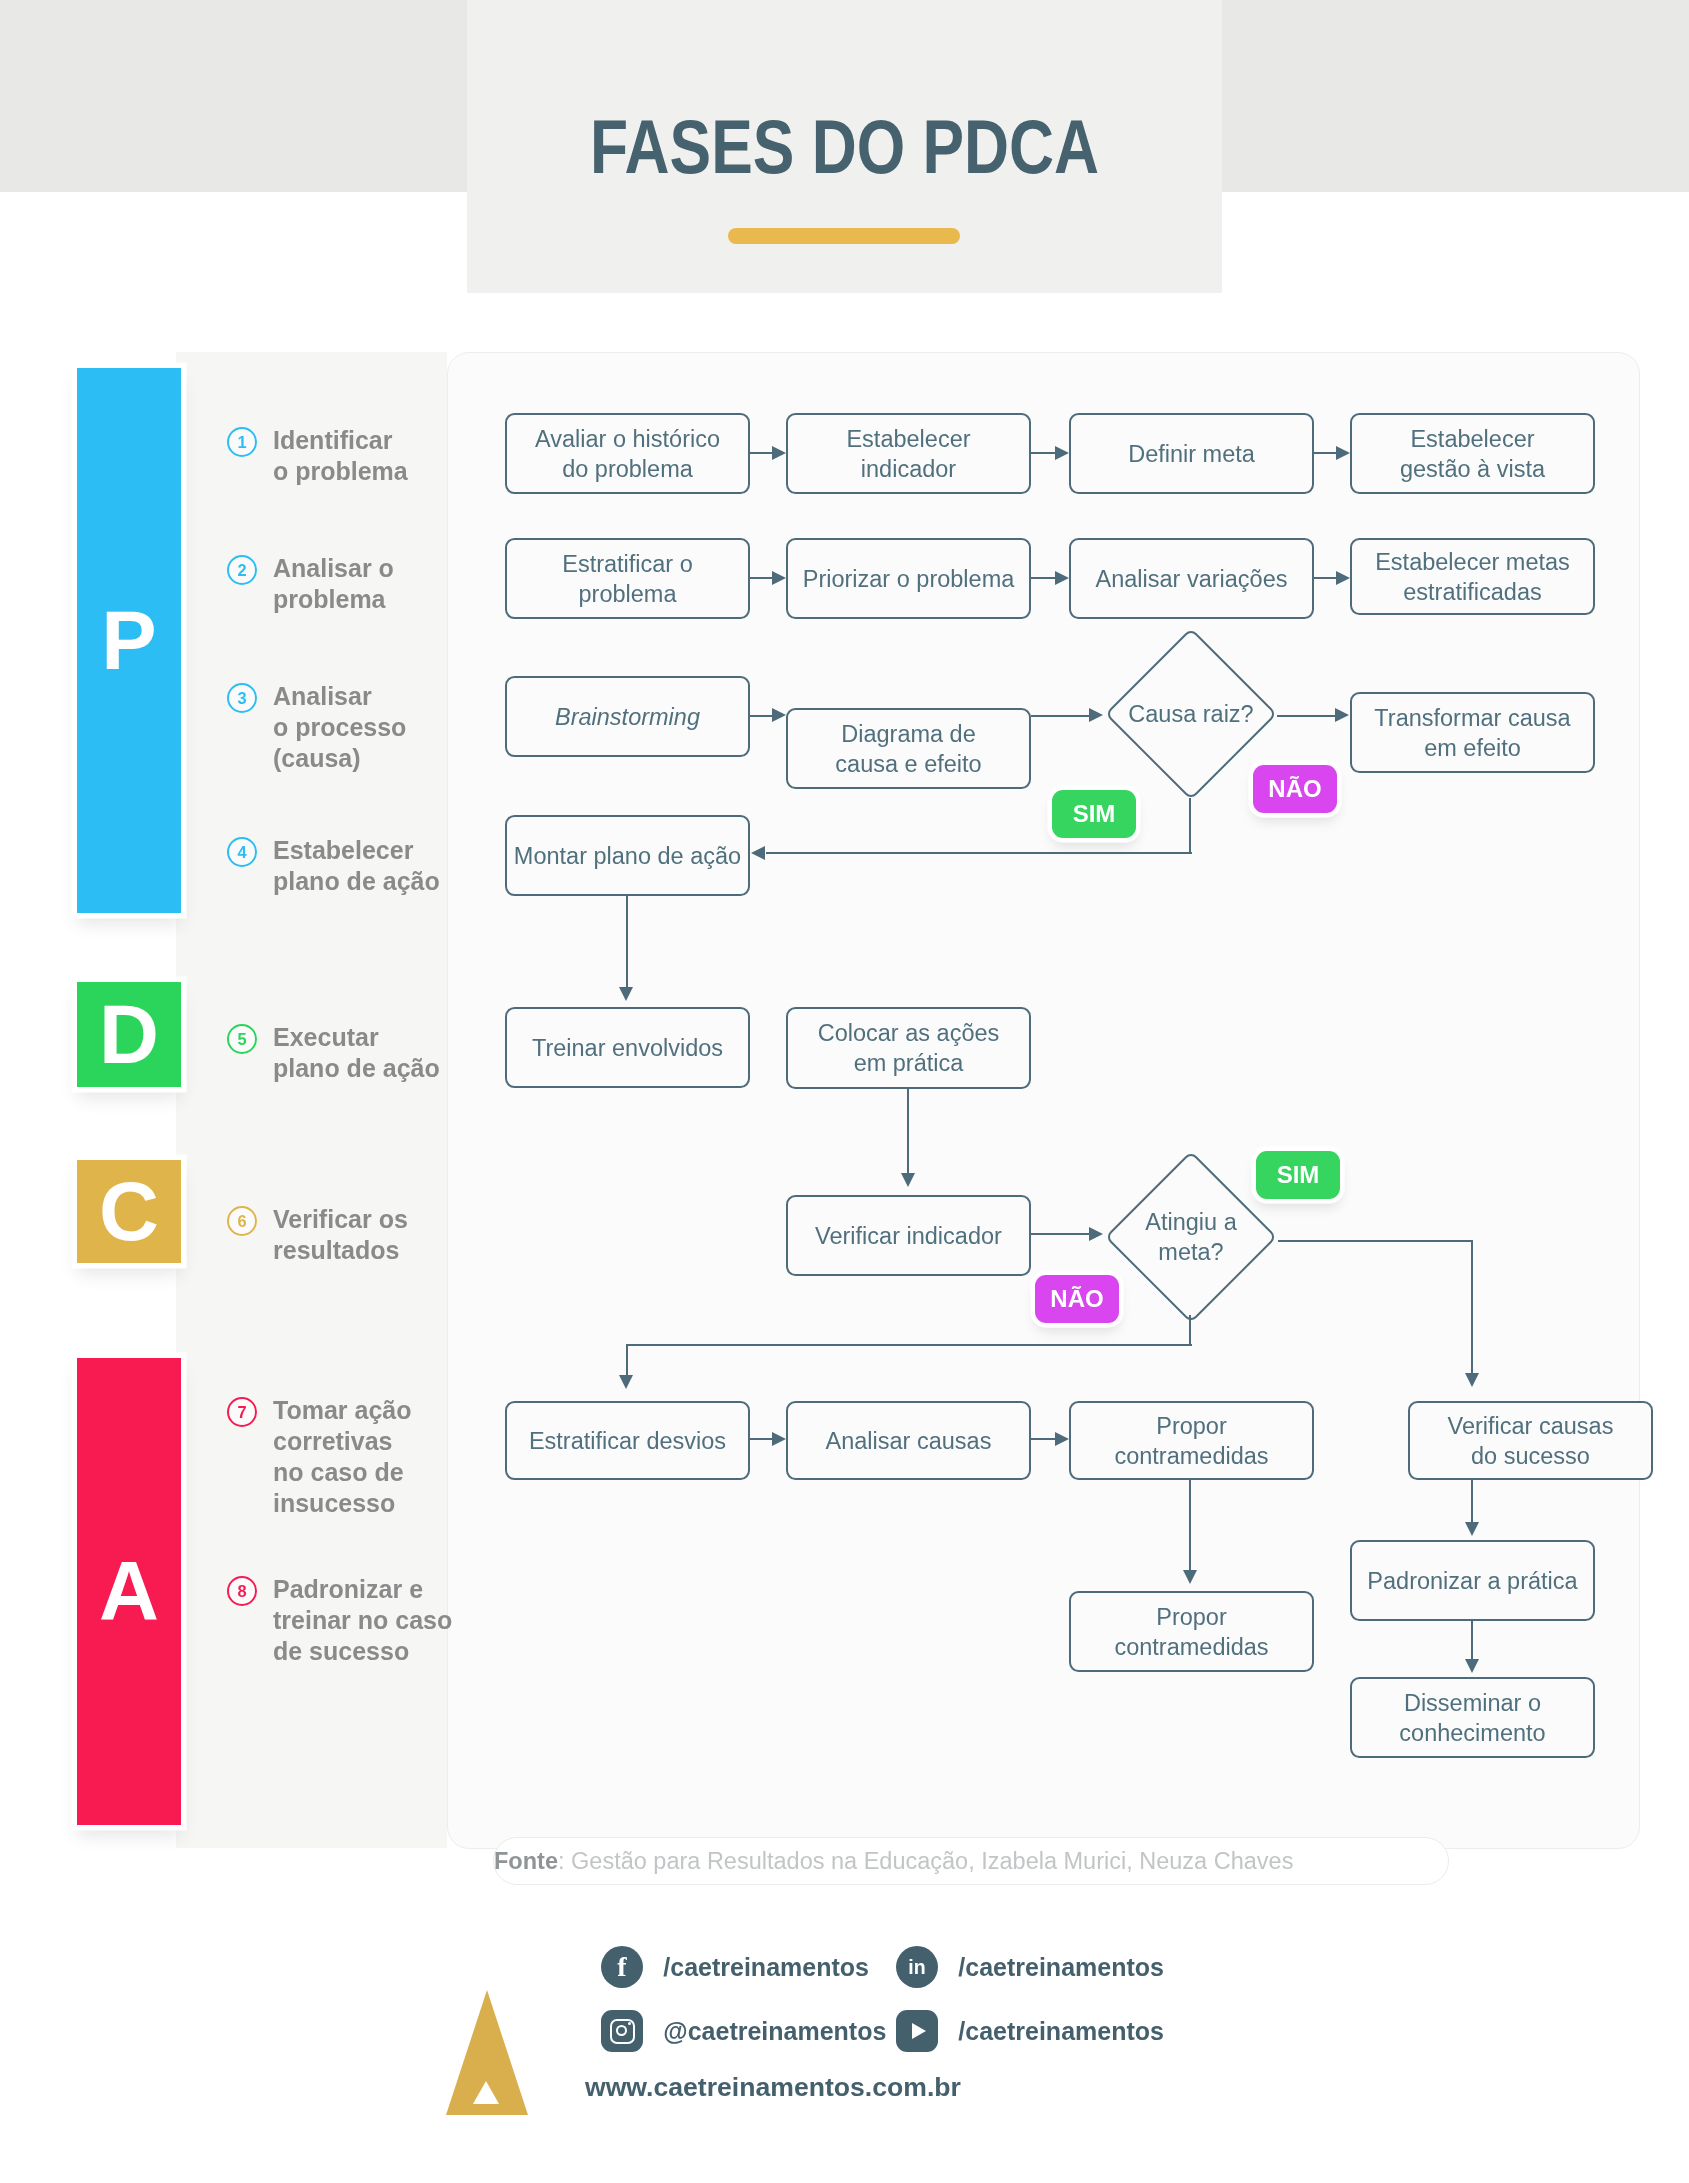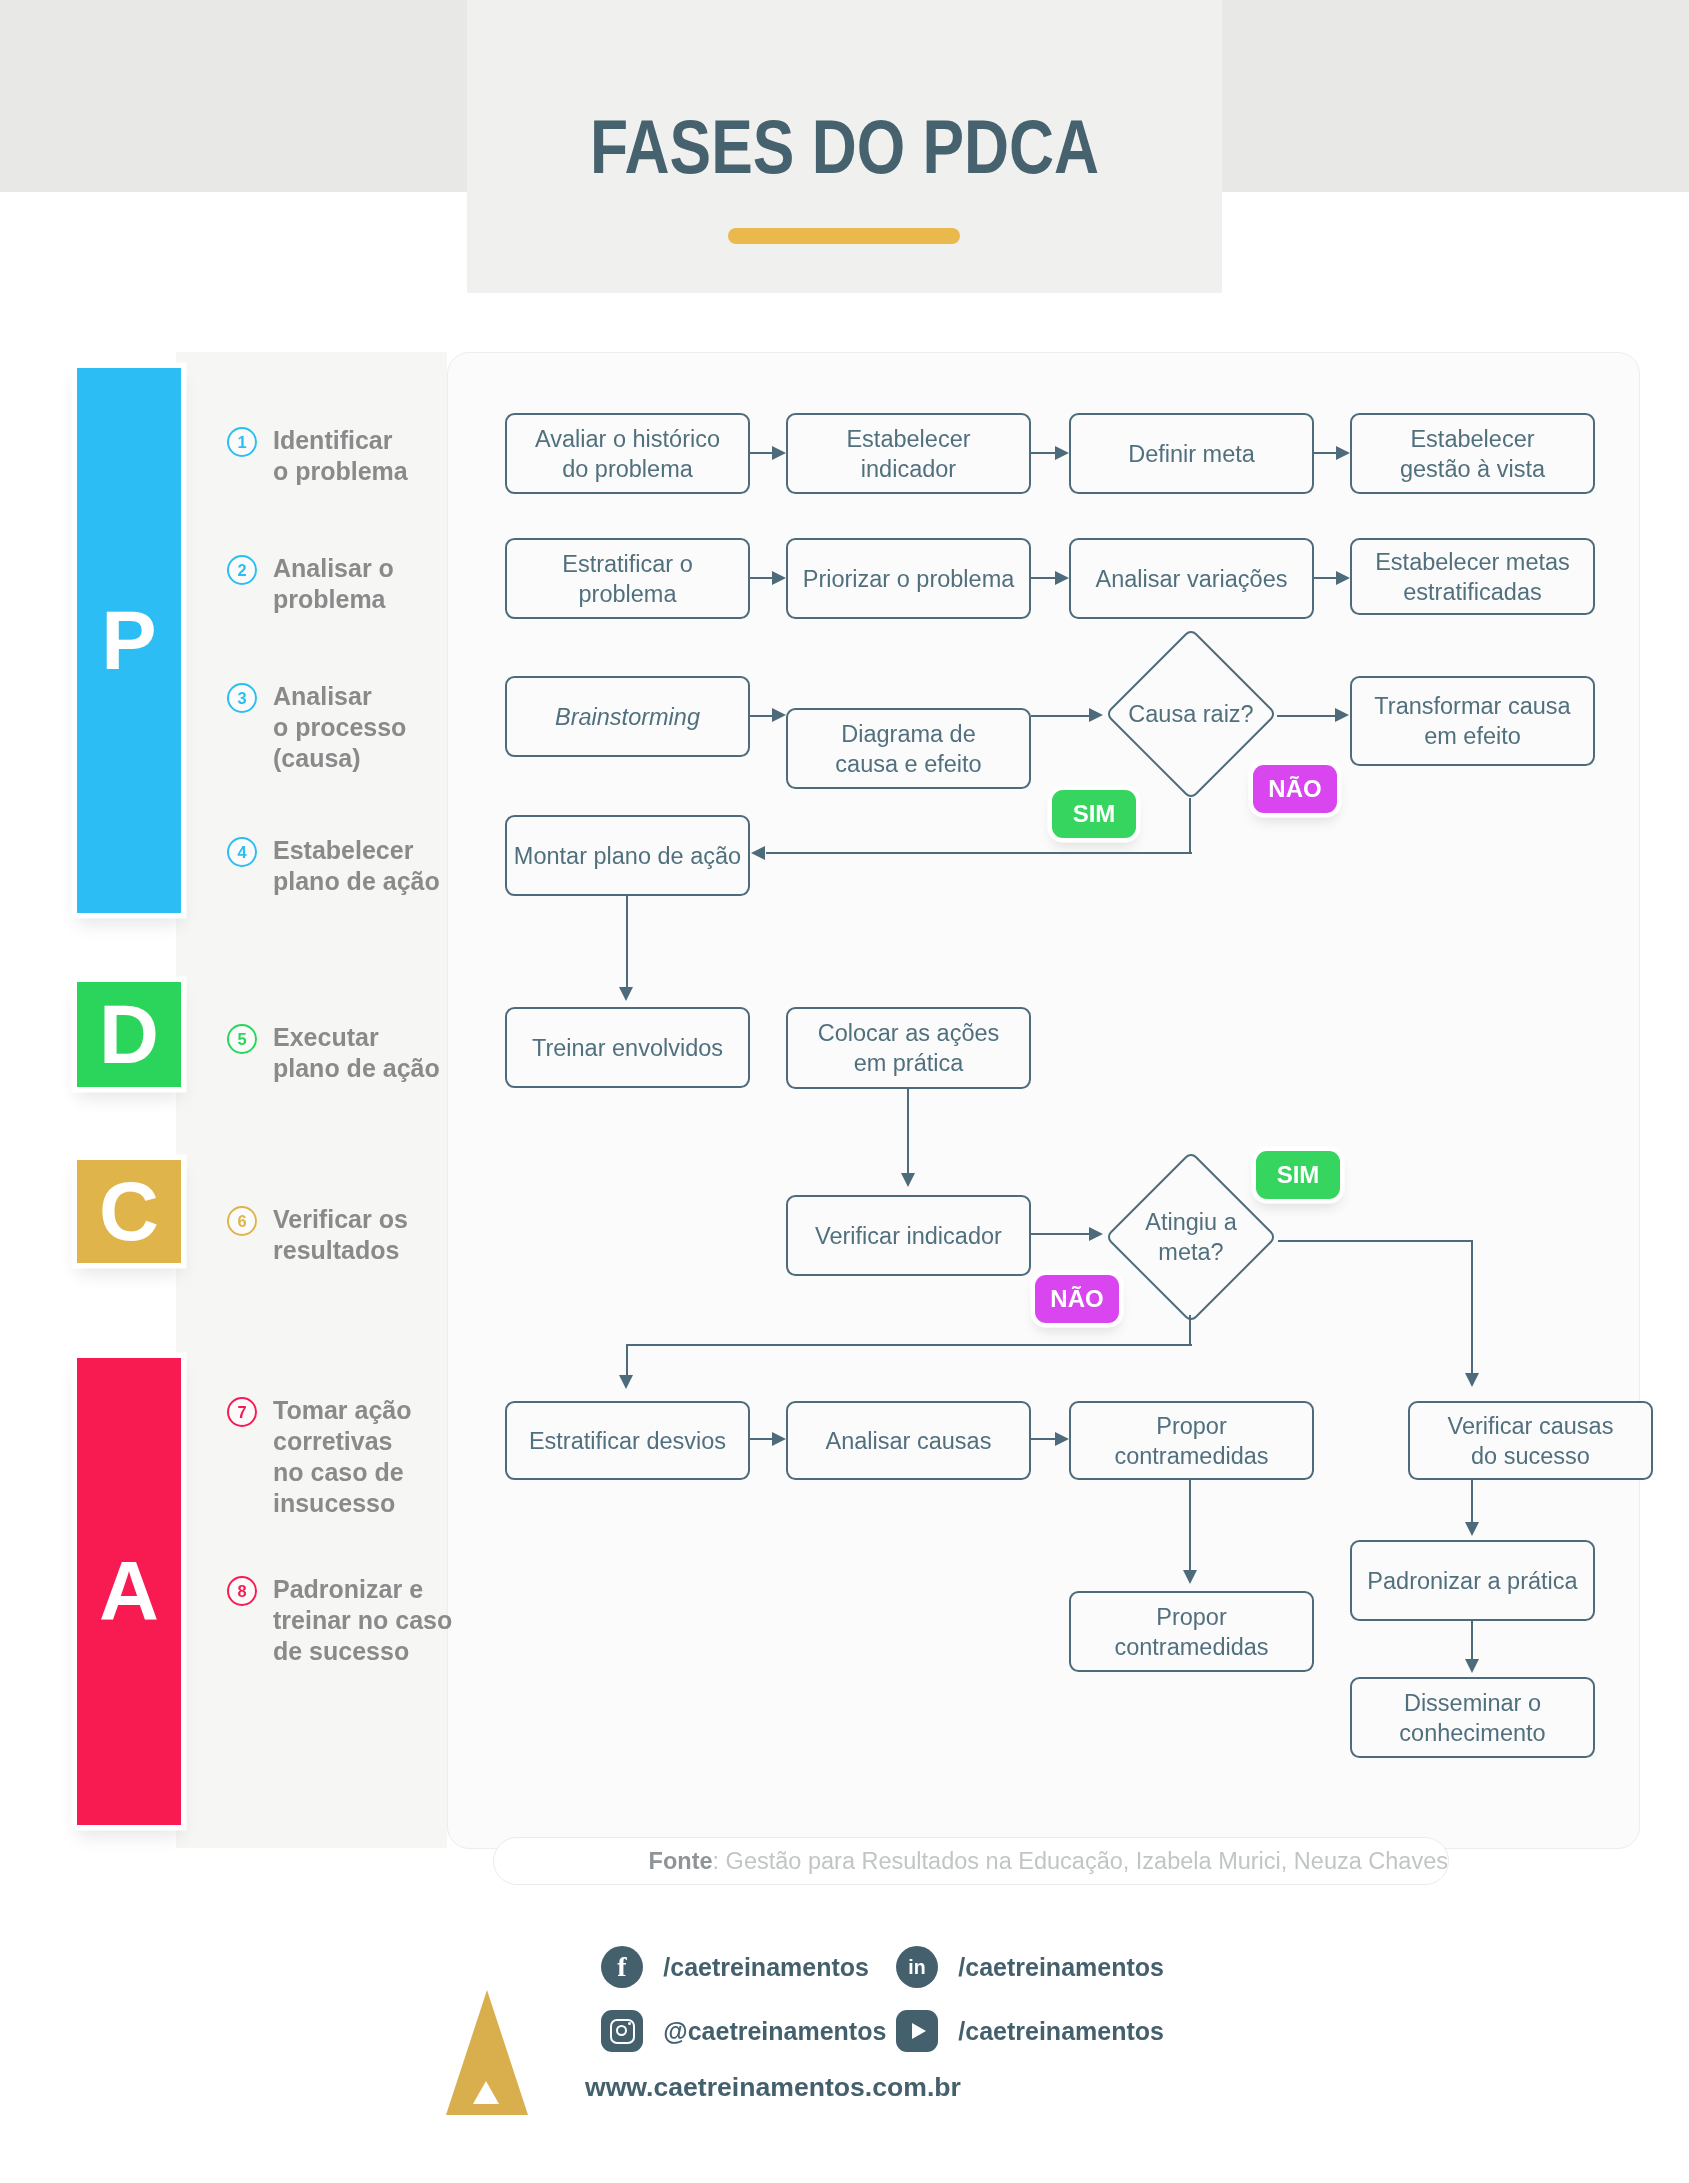--- a/index.html
+++ b/index.html
@@ -38,21 +38,21 @@
   .badge{width:84px;height:48px;border-radius:11px;display:flex;align-items:center;justify-content:center;color:#fff;font-size:24px;font-weight:700;box-shadow:0 0 0 4.7px rgba(255,255,255,.95),0 7.8px 12.5px rgba(0,0,0,.12);}
   .badge-green{background:#35d55f;} .badge-red{background:#d946ef;}
 
   
   .seg{background:#4e6b7b;}
   .head-r{width:0;height:0;border-left:14px solid #4e6b7b;border-top:7.8px solid transparent;border-bottom:7.8px solid transparent;}
   .head-l{width:0;height:0;border-right:14px solid #4e6b7b;border-top:7.8px solid transparent;border-bottom:7.8px solid transparent;}
   .head-d{width:0;height:0;border-top:14px solid #4e6b7b;border-left:7.8px solid transparent;border-right:7.8px solid transparent;}
 
   
-  .fonte-pill{left:493px;top:1837px;width:956px;height:48px;background:#ffffff;border:1.6px solid #ebebeb;border-radius:25px;box-sizing:border-box;display:flex;align-items:center;justify-content:flex-end;font-size:23.5px;color:#c2c5c6;}
+  .fonte-pill{left:493px;top:1837px;width:956px;height:48px;background:#ffffff;border:1.6px solid #ebebeb;border-radius:25px;box-sizing:border-box;display:flex;align-items:center;justify-content:flex-start;font-size:23.5px;color:#c2c5c6;}
   .fonte-bold{font-weight:700;color:#8f9497;}
 
   
   .soc-circle{width:42px;height:42px;border-radius:50%;background:#45606d;color:#fff;display:flex;align-items:center;justify-content:center;}
   .soc-square{width:42px;height:42px;border-radius:11px;background:#45606d;display:flex;align-items:center;justify-content:center;}
   .soc-handle{font-size:25px;font-weight:700;color:#45606d;line-height:42px;}
   .fb-f{font-family:"Liberation Serif",serif;font-size:28px;font-weight:700;}
   .li-in{font-size:19.5px;font-weight:700;letter-spacing:0;}
   .ig-frame{width:25px;height:25px;border:2.3px solid #fff;border-radius:7px;position:relative;box-sizing:border-box;}
   .ig-lens{position:absolute;left:4.7px;top:4.7px;width:11px;height:11px;border:2.3px solid #fff;border-radius:50%;box-sizing:border-box;}
@@ -142,21 +142,21 @@
 <div class="abs fbox" style="left:505px;top:538px;width:245px;height:81px;">Estratificar o
 problema</div>
 <div class="abs fbox" style="left:786px;top:538px;width:245px;height:81px;">Priorizar o problema</div>
 <div class="abs fbox" style="left:1069px;top:538px;width:245px;height:81px;">Analisar variações</div>
 <div class="abs fbox" style="left:1350px;top:538px;width:245px;height:77px;">Estabelecer metas
 estratificadas</div>
 
 <div class="abs fbox italic" style="left:505px;top:676px;width:245px;height:81px;">Brainstorming</div>
 <div class="abs fbox" style="left:786px;top:676px;width:245px;height:81px;margin-top:32px;">Diagrama de
 causa e efeito</div>
-<div class="abs fbox" style="left:1350px;top:676px;width:245px;height:90px;">Transformar causa
+<div class="abs fbox" style="left:1350px;top:692px;width:245px;height:81px;">Transformar causa
 em efeito</div>
 
 <div class="abs diamond-shape" style="left:1130px;top:653px;"></div>
 <div class="abs diamond-label" style="left:1105px;top:699px;">Causa raiz?</div>
 
 <div class="abs badge badge-green" style="left:1052px;top:790px;">SIM</div>
 <div class="abs badge badge-red" style="left:1253px;top:765px;">NÃO</div>
 
 <div class="abs fbox" style="left:505px;top:815px;width:245px;height:81px;">Montar plano de ação</div>
 

